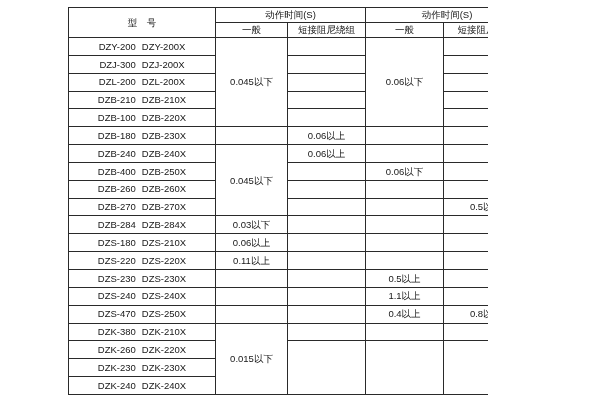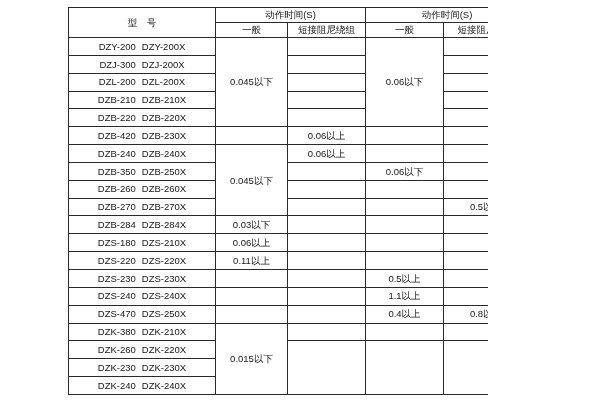--- a/index.html
+++ b/index.html
@@ -116,31 +116,31 @@
                 <span>DZB-210</span>
                 <span>DZB-210X</span>
               </div>
             </td>
             <td></td>
             <td></td>
           </tr>
           <tr>
             <td>
               <div class="model-pair">
-                <span>DZB-220</span>
+                <span>DZB-100</span>
                 <span>DZB-220X</span>
               </div>
             </td>
             <td></td>
             <td></td>
           </tr>
           <tr>
             <td>
               <div class="model-pair">
-                <span>DZB-420</span>
+                <span>DZB-180</span>
                 <span>DZB-230X</span>
               </div>
             </td>
             <td></td>
             <td>0.06以上</td>
             <td></td>
             <td></td>
           </tr>
           <tr>
             <td>
@@ -150,21 +150,21 @@
               </div>
             </td>
             <td rowspan="4">0.045以下</td>
             <td>0.06以上</td>
             <td></td>
             <td></td>
           </tr>
           <tr>
             <td>
               <div class="model-pair">
-                <span>DZB-350</span>
+                <span>DZB-400</span>
                 <span>DZB-250X</span>
               </div>
             </td>
             <td></td>
             <td>0.06以下</td>
             <td></td>
           </tr>
           <tr>
             <td>
               <div class="model-pair">

